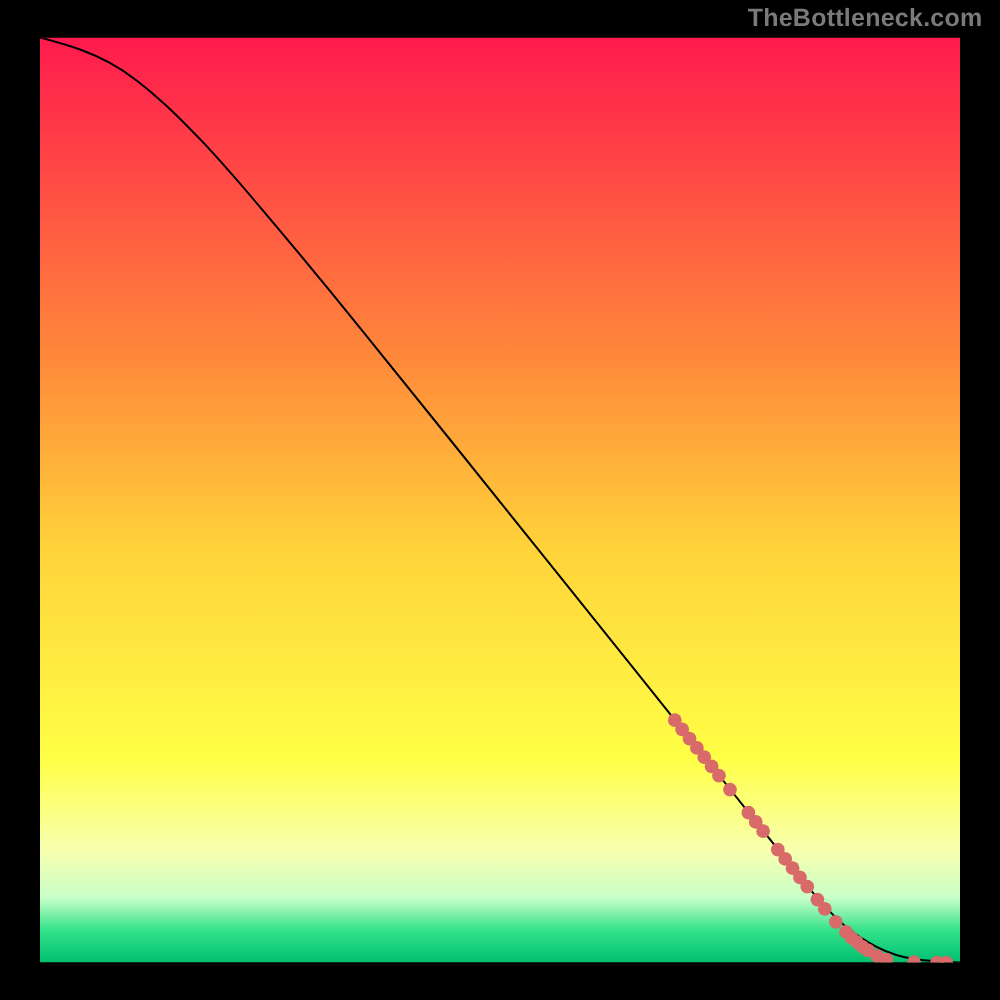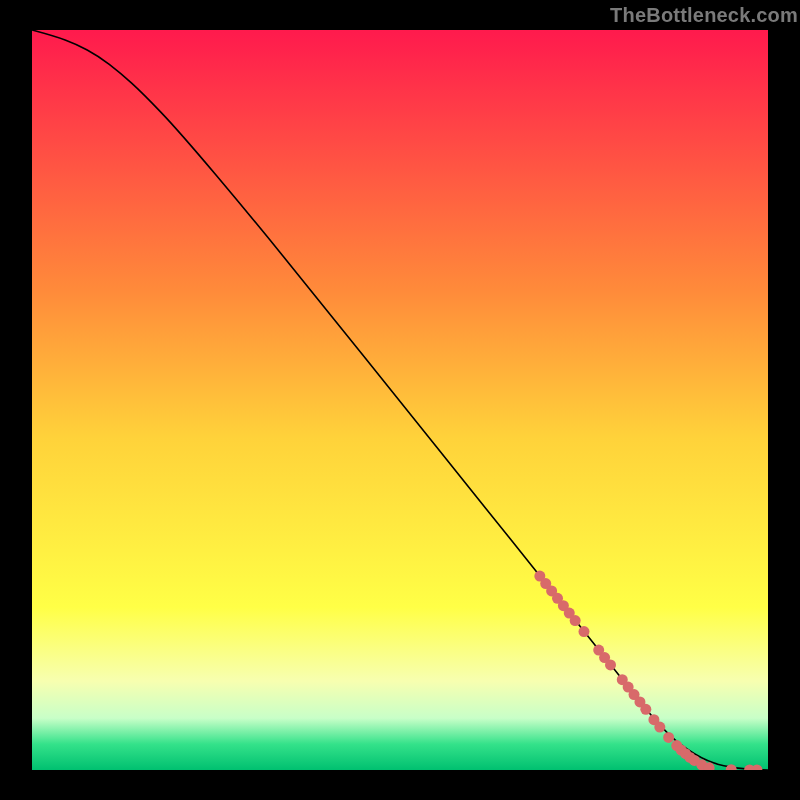--- a/index.html
+++ b/index.html
@@ -12,21 +12,21 @@
   }
   .frame {
     position: relative;
     width: 800px;
     height: 800px;
     background: #000;
   }
   .attribution {
     position: absolute;
     top: 4px;
-    right: 2px;
+    right: 14px;
     font-family: Arial, Helvetica, sans-serif;
     font-size: 20px;
     font-weight: 600;
     color: #7a7a7a;
     letter-spacing: 0.2px;
   }
   .plot {
     position: absolute;
     left: 32px;
     top: 30px;

